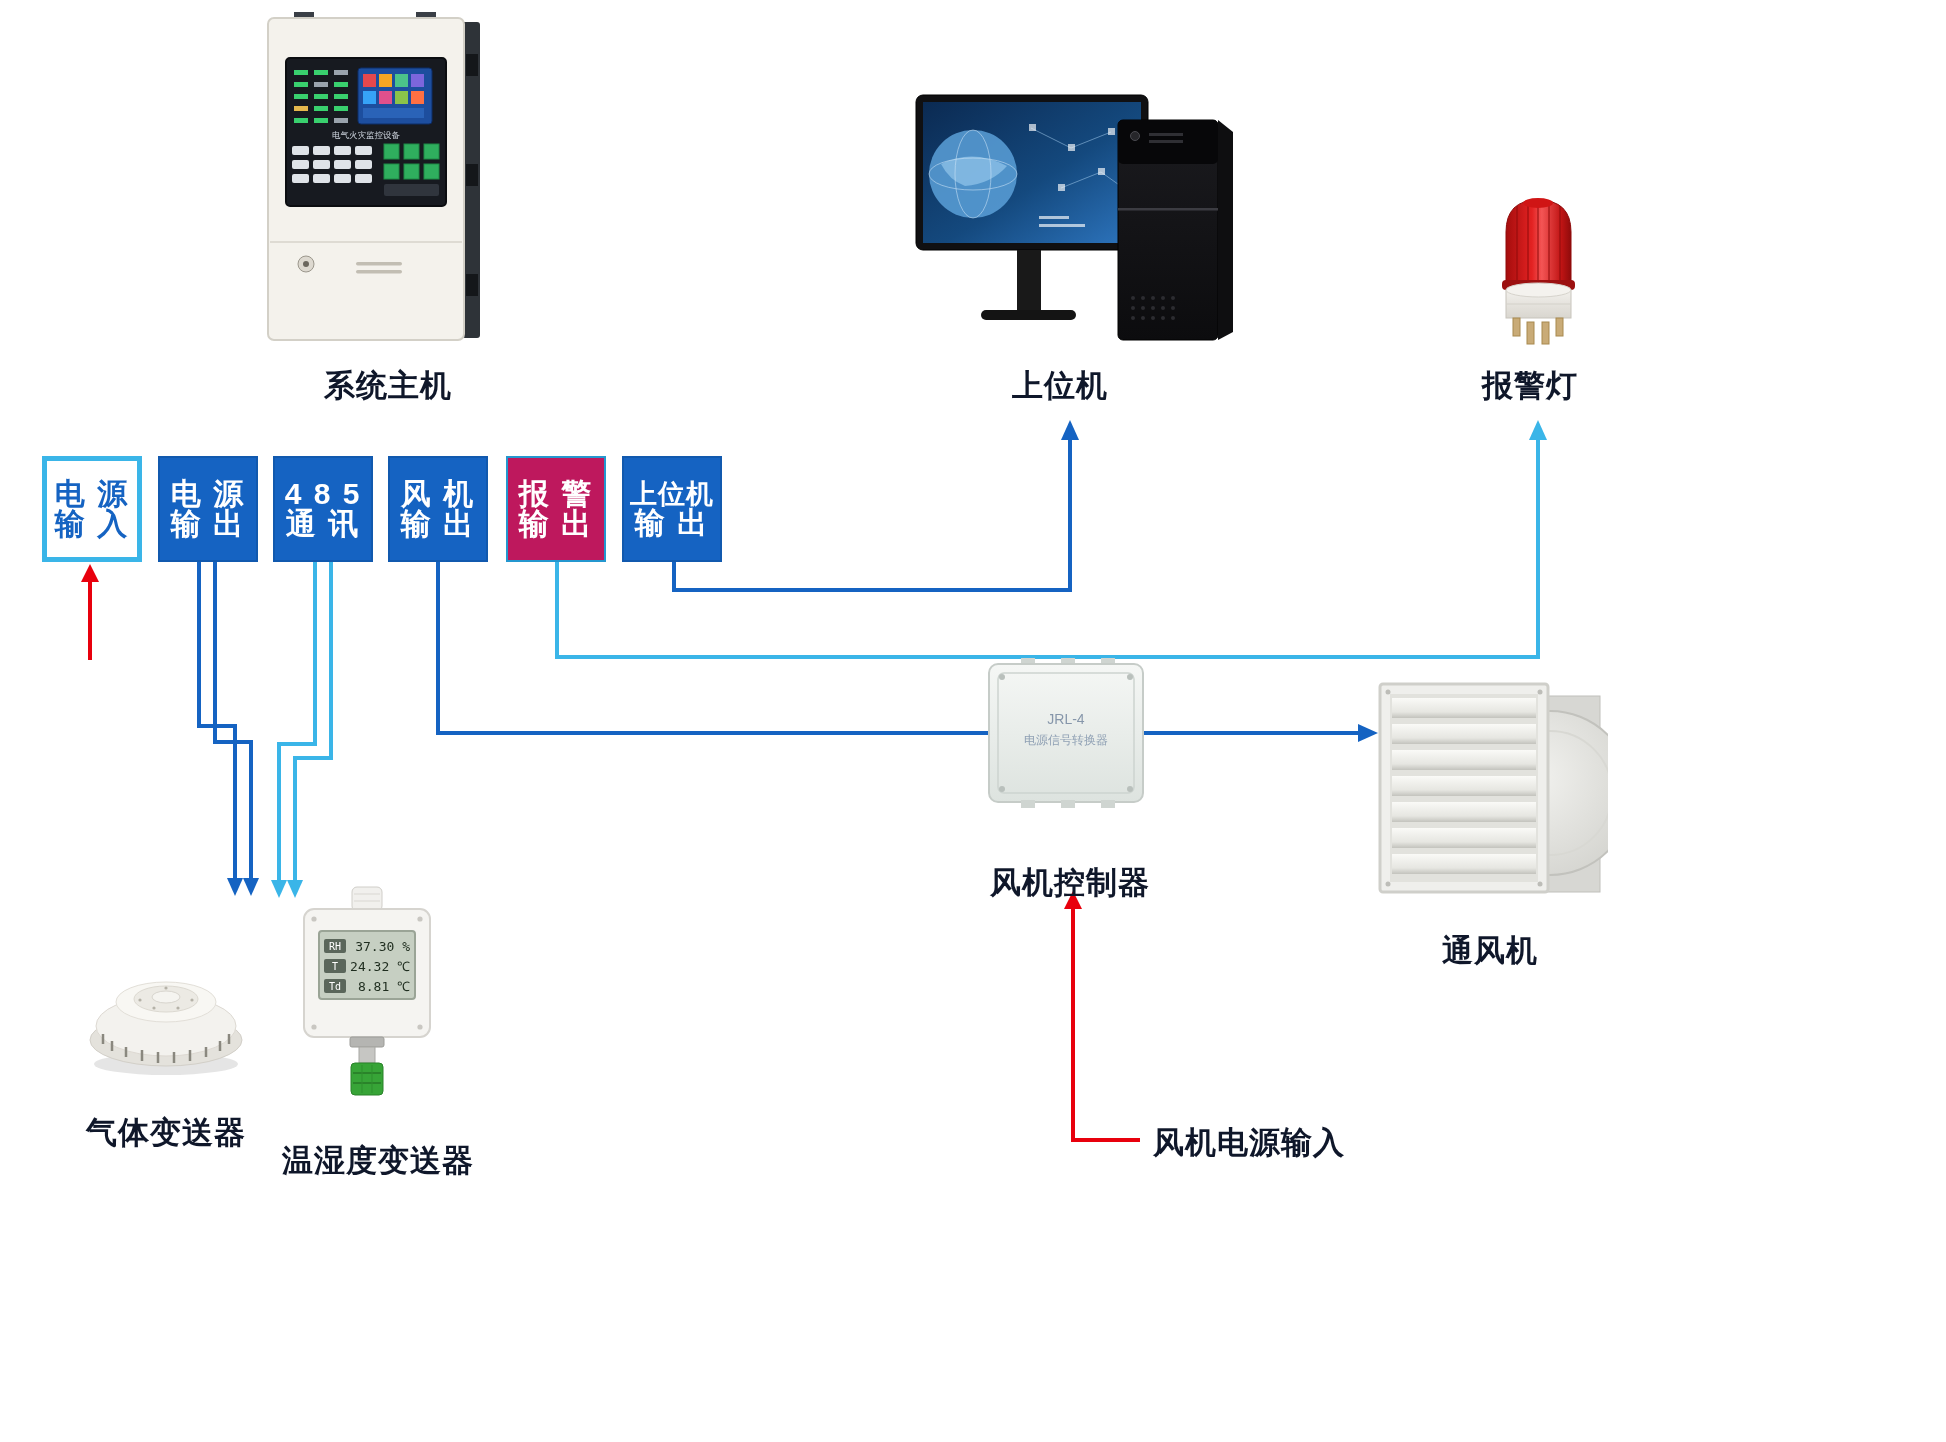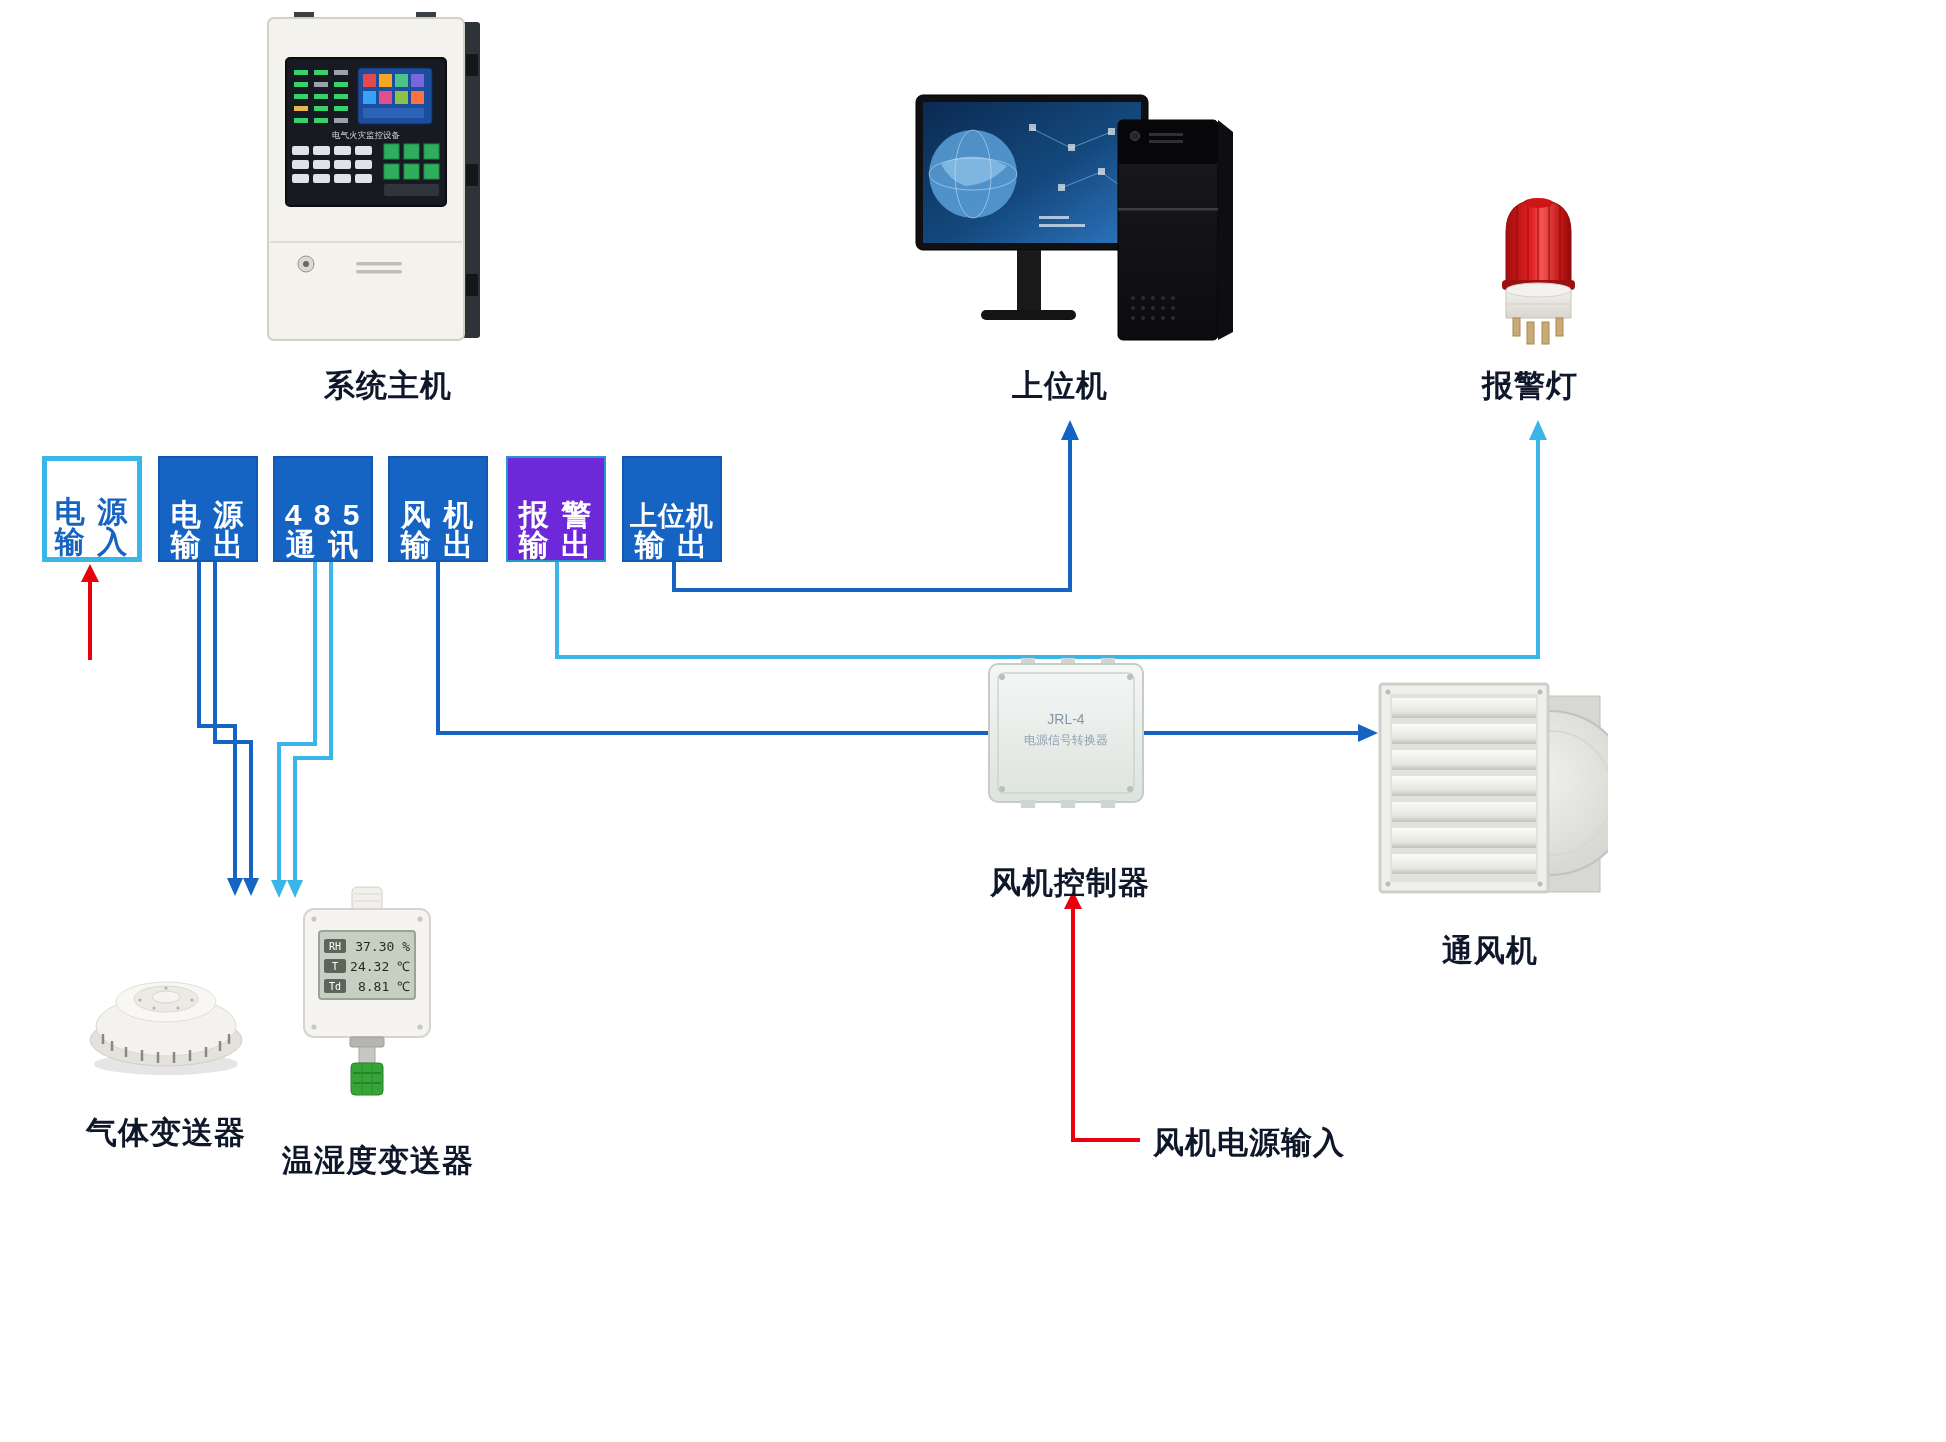--- a/index.html
+++ b/index.html
@@ -9,26 +9,26 @@
     font-family: "Liberation Sans", sans-serif; overflow: hidden; margin-left: 38px;
   }
   #wires { position: absolute; left: 0; top: 0; z-index: 1; }
   .device { position: absolute; z-index: 2; }
   .caption {
     position: absolute; z-index: 3; font-weight: 700; font-size: 31px;
     color: #0f172a; text-align: center; letter-spacing: 1px; white-space: nowrap;
   }
   .port {
     position: absolute; z-index: 3; width: 100px; height: 106px;
-    display: flex; flex-direction: column; align-items: center; justify-content: flex-end;
+    display: flex; flex-direction: column; align-items: center; justify-content: center;
     gap: 0; font-weight: 700; font-size: 30px; line-height: 1; letter-spacing: 2px;
     white-space: nowrap;
   }
   .port-solid   { background: #1563c2; color: #ffffff; border: 2px solid #1159ae; }
-  .port-light   { background: #6d28d9; color: #ffffff; border: 2px solid #2497cf; }
+  .port-light   { background: #be185d; color: #ffffff; border: 2px solid #2497cf; }
   .port-outline { background: #ffffff; color: #1563c2; border: 5px solid #3ab5e8; }
   #port-host-output .l1 { font-size: 27px; letter-spacing: 1px; }
   .lcdfont { font-family: "DejaVu Sans Mono", monospace; }
 </style>
 </head>
 <body>
 
 <div id="canvas">
 
   <svg id="wires" width="1946" height="1442" viewBox="0 0 1946 1442">

